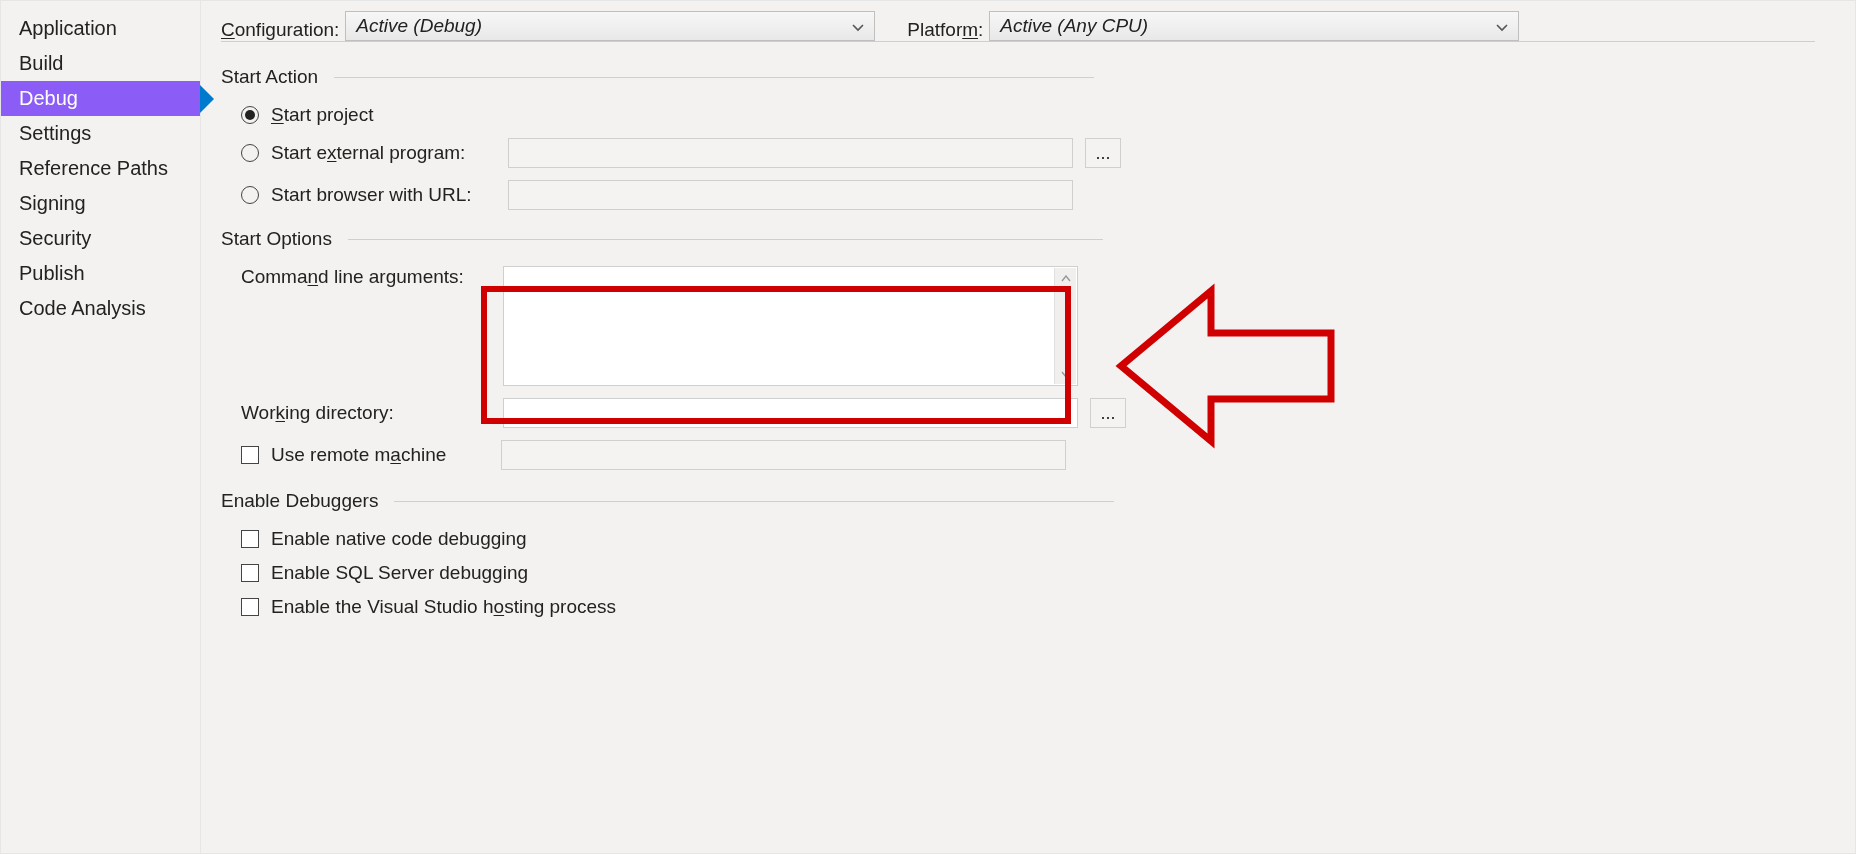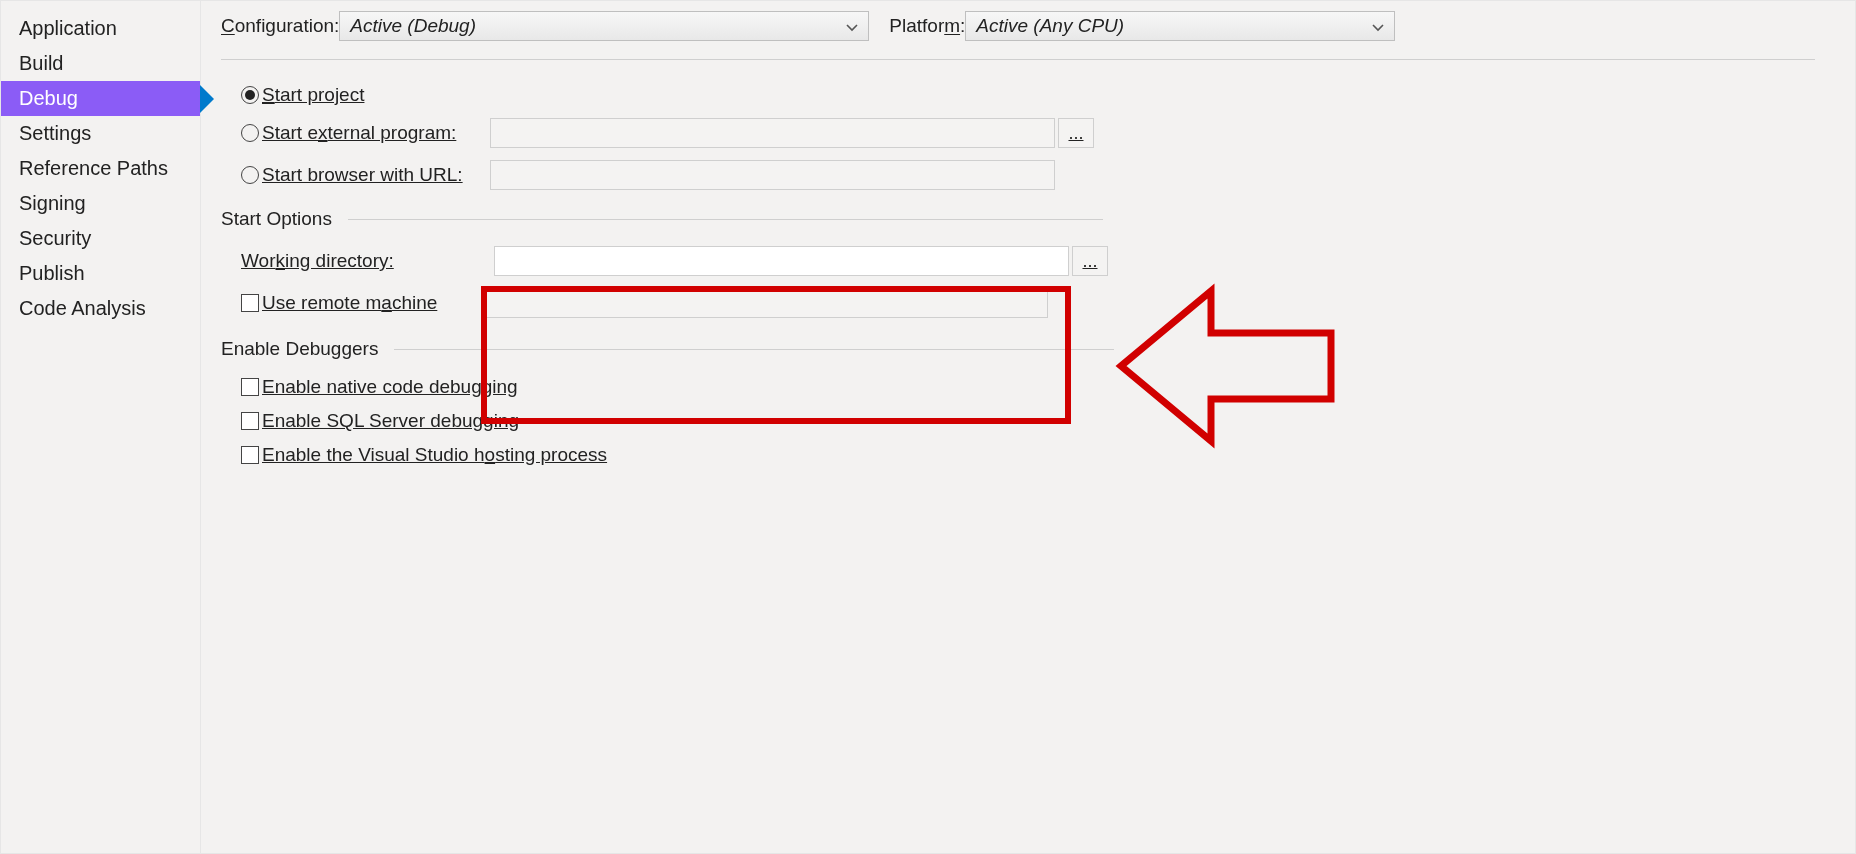--- a/index.html
+++ b/index.html
@@ -10,37 +10,37 @@
   .sidebar { width: 200px; padding-top: 10px; display: flex; flex-direction: column; border-right: 1px solid #e6e6e6; }
   .sidebar-item { padding: 6px 18px; cursor: pointer; font-size: 20px; position: relative; }
   .sidebar-item.selected { background: #8b5cf6; color: #fff; }
   .sidebar-item.selected::after {
     content: ""; position: absolute; right: -14px; top: 50%; transform: translateY(-50%);
     width: 0; height: 0; border-top: 14px solid transparent; border-bottom: 14px solid transparent; border-left: 14px solid #007acc;
   }
 
   
   .main { flex: 1; padding: 10px 40px 20px 20px; position: relative; }
-  .config-row { display: flex; align-items: center; gap: 0; padding-bottom: 18px; border-bottom: 1px solid #cfcfcf; margin-bottom: 24px; flex-wrap: nowrap; }
+  .config-row { display: flex; align-items: flex-end; gap: 6px; border-bottom: 1px solid #cfcfcf; margin-bottom: 24px; flex-wrap: nowrap; }
   .label { font-size: 19px; white-space: nowrap; }
   .dropdown {
     display: flex; align-items: center; justify-content: space-between;
     height: 30px; padding: 0 10px;
     background: linear-gradient(#f7f7f7,#e8e8e8);
     border: 1px solid #bfbfbf; font-size: 19px; cursor: pointer; font-style: italic;
   }
   .dropdown .chev { padding-left: 10px; color: #555; }
 
   
   .section-head { display: flex; align-items: center; gap: 16px; margin: 14px 0 16px 0; }
   .section-head span { font-size: 19px; white-space: nowrap; }
   .section-head .line { flex: 1; height: 1px; background: #cfcfcf; }
 
   
-  .opt-row { display: flex; align-items: center; gap: 3px; margin: 6px 0 12px 20px; text-decoration: underline; }
+  .opt-row { display: flex; align-items: center; gap: 12px; margin: 6px 0 12px 20px; }
   .radio { width: 18px; height: 18px; border: 1.7px solid #444; border-radius: 50%; display:flex; align-items:center; justify-content:center; cursor:pointer; flex:none; }
   .radio.checked::after { content:""; width:10px; height:10px; background:#222; border-radius:50%; display:block; }
   .checkbox { width: 18px; height: 18px; border: 1.7px solid #444; background:#fff; cursor:pointer; flex:none; }
   .opt-row .txt { font-size: 19px; }
 
   
   .textbox { background:#f4f3f2; border:1px solid #cfcfcf; height:30px; }
   .textbox.white { background:#fff; }
   .textarea { background:#fff; border:1px solid #cfcfcf; position:relative; }
   .textarea .scrollbar { position:absolute; right:1px; top:1px; bottom:1px; width:22px; background:#f1efee; border-left:1px solid #e2e1e0; }
@@ -77,30 +77,34 @@
     <div class="dropdown" style="width:530px">
       <span>Active (Debug)</span>
       <span class="chev">
         <svg width="12" height="8" viewBox="0 0 12 8">
             <path d="M1 1 L6 6 L11 1" stroke="#555" stroke-width="1.6" fill="none"></path>
           </svg>
       </span>
     </div>
     <span style="width:20px"></span>
     <span class="label"><span>Platfor</span><span class="underline">m</span><span>:</span></span>
-    <div class="dropdown" style="width:430px">
+    <div class="dropdown" style="width:530px">
       <span>Active (Any CPU)</span>
       <span class="chev">
         <svg width="12" height="8" viewBox="0 0 12 8">
             <path d="M1 1 L6 6 L11 1" stroke="#555" stroke-width="1.6" fill="none"></path>
           </svg>
       </span>
     </div>
   </div>
 
+  <div class="section-head">
+    <span>Start Action</span>
+    <div class="line" style="max-width:760px"></div>
+  </div>
 
   <div class="opt-row">
     <div class="radio checked"></div>
     <span class="txt"><span class="underline">S</span><span>tart project</span></span>
   </div>
 
   <div class="opt-row">
     <div class="radio"></div>
     <span class="txt" style="width:225px"><span>Start e</span><span class="underline">x</span><span>ternal program:</span></span>
     <div class="textbox" style="width:565px"></div>
@@ -113,20 +117,38 @@
     <div class="radio"></div>
     <span class="txt" style="width:225px">Start browser with URL:</span>
     <div class="textbox" style="width:565px"></div>
   </div>
 
   <div class="section-head">
     <span>Start Options</span>
     <div class="line" style="max-width:755px"></div>
   </div>
 
+  <div class="opt-row" style="align-items:flex-start">
+    <span class="txt" style="width:250px"><span>Comma</span><span class="underline">n</span><span>d line arguments:</span></span>
+    <div class="textarea" style="width:575px;height:120px">
+      <span></span>
+      <div class="scrollbar">
+        <div class="scroll-btn up">
+          <svg width="10" height="7" viewBox="0 0 10 7">
+              <path d="M1 6 L5 1 L9 6" stroke="#999" stroke-width="1.4" fill="none"></path>
+            </svg>
+        </div>
+        <div class="scroll-btn down">
+          <svg width="10" height="7" viewBox="0 0 10 7">
+              <path d="M1 1 L5 6 L9 1" stroke="#999" stroke-width="1.4" fill="none"></path>
+            </svg>
+        </div>
+      </div>
+    </div>
+  </div>
 
   <div class="opt-row">
     <span class="txt" style="width:250px"><span>Wor</span><span class="underline">k</span><span>ing directory:</span></span>
     <div class="textbox white" style="width:575px"><span></span></div>
     <div class="browse-btn">
         <span>...</span>
       </div>
   </div>
 
   <div class="opt-row" style="margin-bottom:20px">

